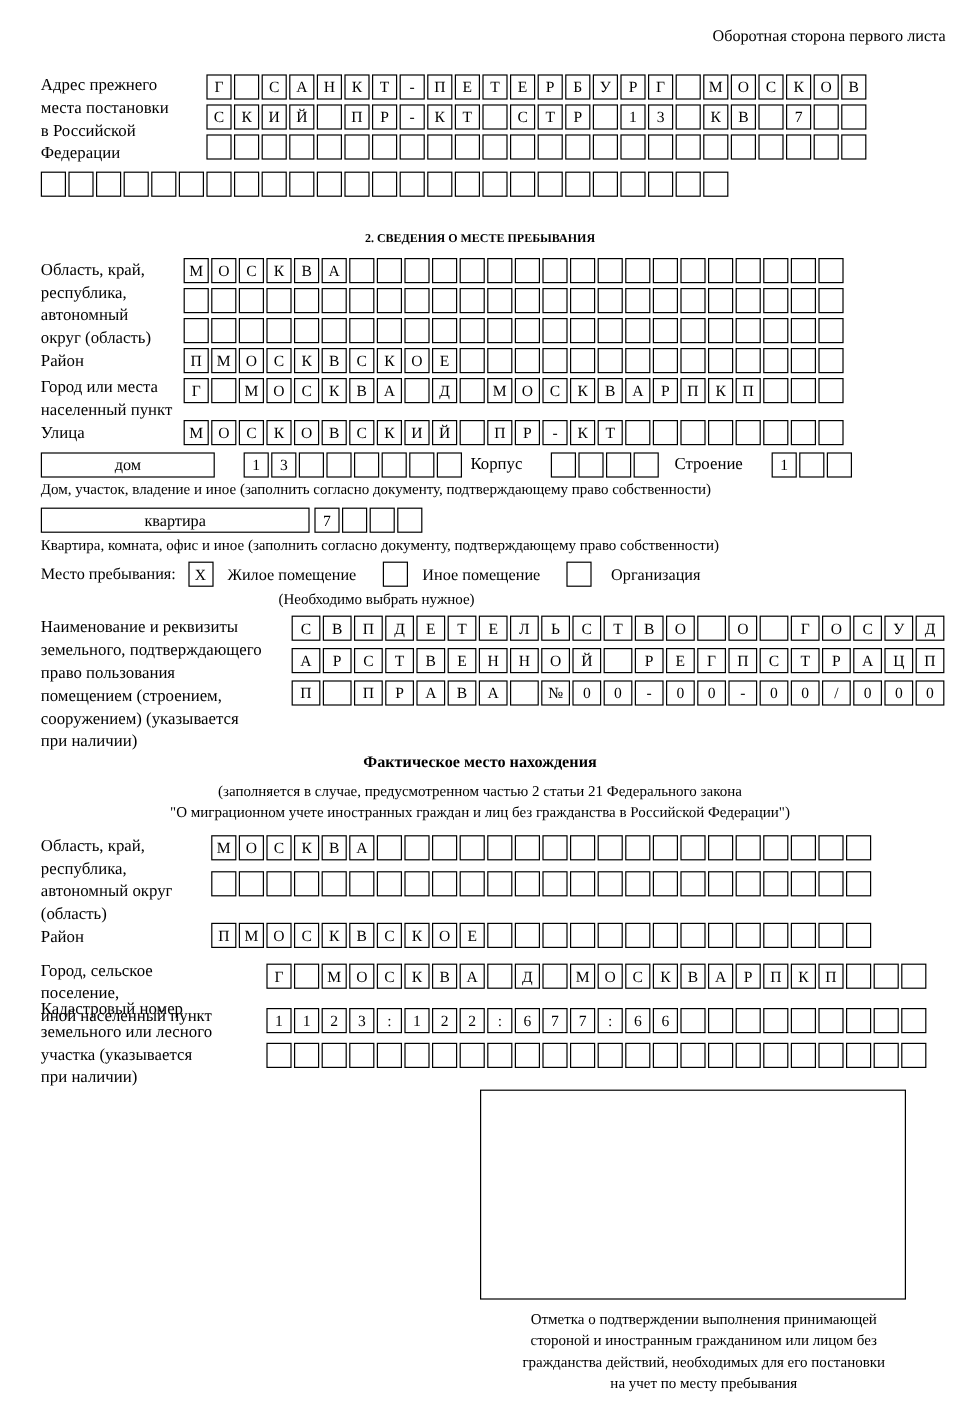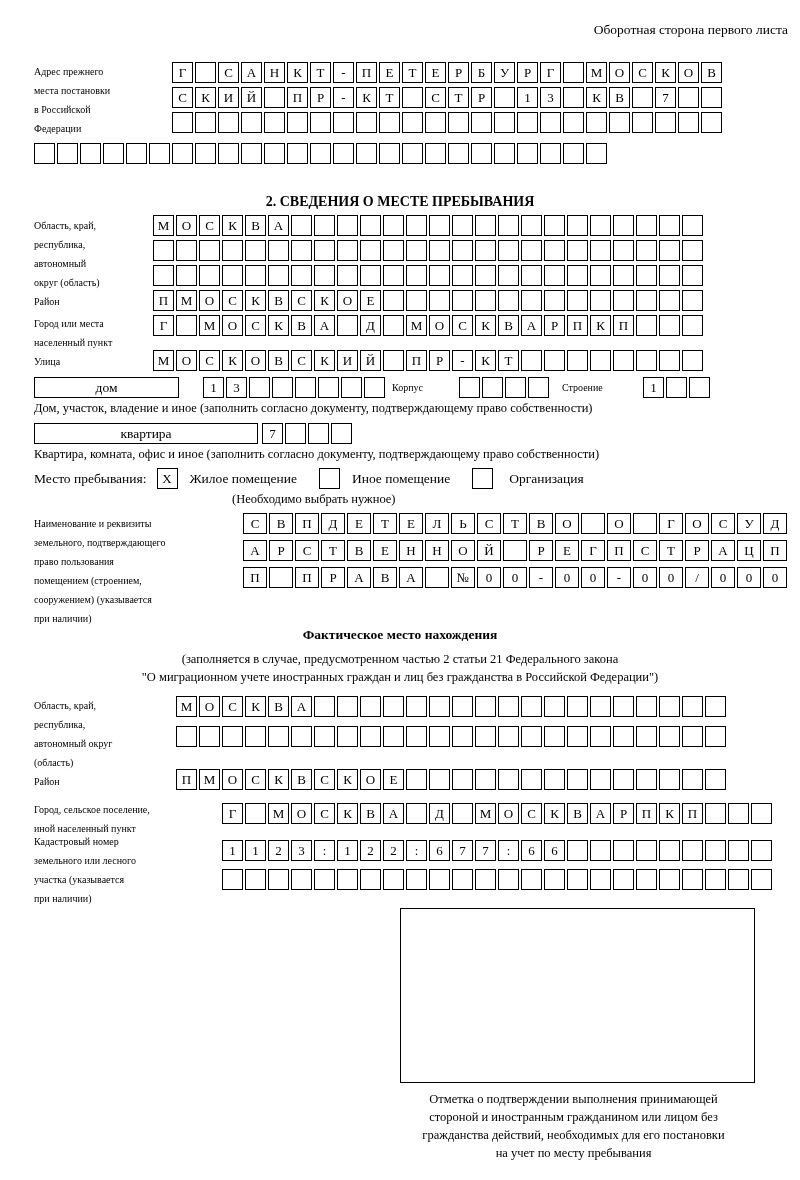--- a/index.html
+++ b/index.html
@@ -21,21 +21,21 @@
     height: 1180px;
     padding: 15px;
   }
   .hdr-right {
     position: absolute;
     top: 22px;
     right: 42px;
     font-size: 13.5px;
   }
   .label {
-    font-size: 10px;
+    font-size: 14px;
     line-height: 19px;
   }
   .center {
     text-align: center;
   }
   .bold {
     font-weight: bold;
   }
   
   .boxrow {
@@ -207,21 +207,21 @@
       <div class="cell"></div>
       <div class="cell"></div>
       <div class="cell"></div>
       <div class="cell"></div>
       <div class="cell"></div>
       <div class="cell"></div>
       <div class="cell"></div>
     </div>
 
 
-  <div class="abs center bold" style="left:34px; top:194px; width:732px; font-size:14px;">2. СВЕДЕНИЯ О МЕСТЕ ПРЕБЫВАНИЯ</div>
+  <div class="abs center bold" style="left:34px; top:194px; width:732px; font-size:10px;">2. СВЕДЕНИЯ О МЕСТЕ ПРЕБЫВАНИЯ</div>
 
   <div class="abs label" style="left:34px; top:216px; width:130px;">
     <div>Область, край,</div>
     <div>республика,</div>
     <div>автономный</div>
     <div>округ (область)</div>
   </div>
   <div class="abs boxrow" id="s2r0" style="left:153px; top:215px;">
       <div class="cell">М</div>
       <div class="cell">О</div>
@@ -688,20 +688,20 @@
       <div class="cell"></div>
       <div class="cell"></div>
       <div class="cell"></div>
       <div class="cell"></div>
       <div class="cell"></div>
       <div class="cell"></div>
       <div class="cell"></div>
     </div>
 
   <div class="abs bigbox" style="left:400px; top:908px; width:355px; height:175px;"></div>
-  <div class="abs center small" style="left:396px; top:1090px; width:355px; line-height:18px;">
+  <div class="abs center small" style="left:409px; top:1090px; width:355px; line-height:18px;">
     <div>Отметка о подтверждении выполнения принимающей</div>
     <div>стороной и иностранным гражданином или лицом без</div>
     <div>гражданства действий, необходимых для его постановки</div>
     <div>на учет по месту пребывания</div>
   </div>
 
 </div>
 
 </body></html>

